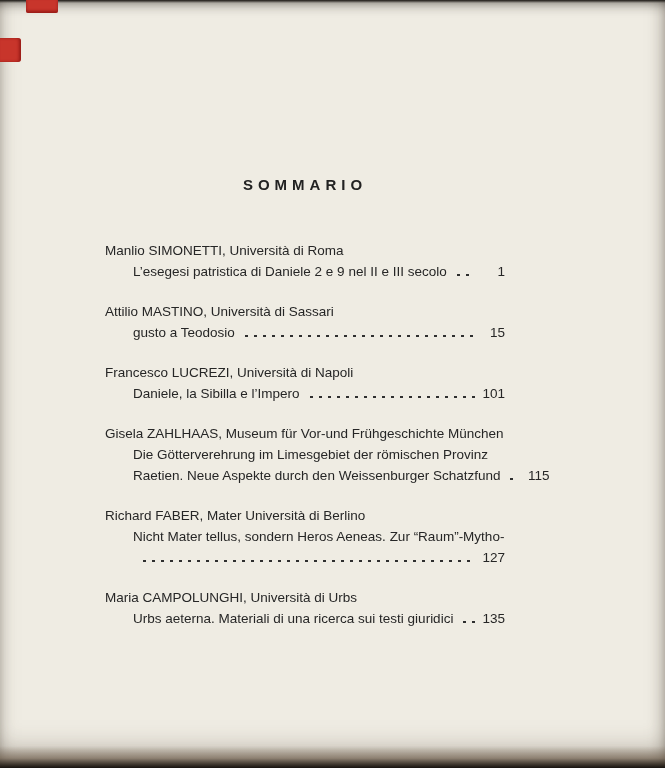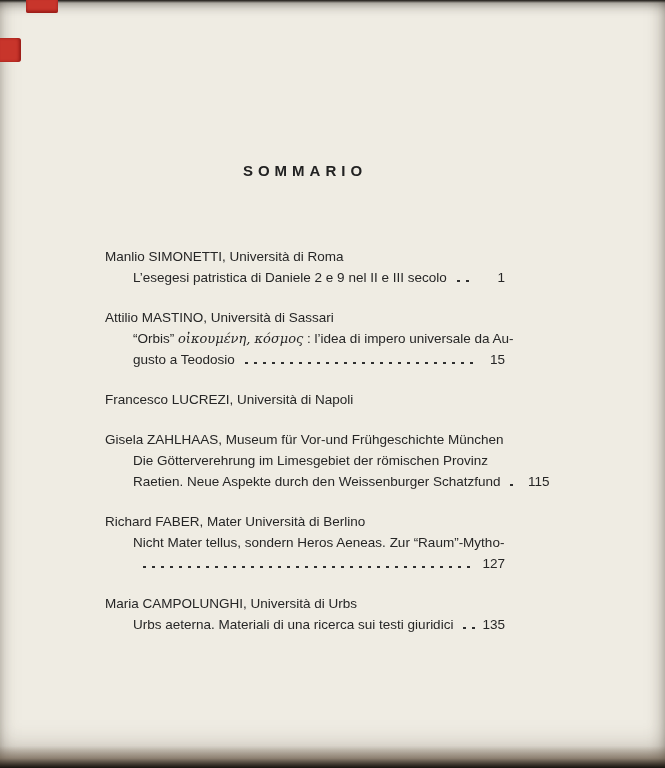--- a/index.html
+++ b/index.html
@@ -22,32 +22,32 @@
   }
   .scan::after{ 
     content:"";position:absolute;bottom:0;left:0;right:0;height:22px;
     background:linear-gradient(rgba(0,0,0,0), rgba(90,70,50,.45) 55%, #2a241d 92%, #171310);
   }
   .red-mark{position:absolute;background:#c8352b;}
   .red-mark.top{left:26px;top:0;width:32px;height:13px;border-radius:0 0 2px 2px;box-shadow:inset 0 -2px 3px rgba(120,10,10,.6);}
   .red-mark.left{left:0;top:38px;width:21px;height:24px;border-radius:0 3px 3px 0;box-shadow:inset -2px 0 3px rgba(120,10,10,.6);}
 
   .content{
-    position:absolute;left:105px;top:0;width:400px;
+    position:absolute;left:105px;top:14px;width:400px;
   }
   .title{
     margin:0;
     padding-top:162px;
     text-align:center;
     font-size:15px;
     font-weight:bold;
     letter-spacing:5px;
     color:#222;
   }
-  .toc{margin-top:67px;font-size:13.5px;}
+  .toc{margin-top:47px;font-size:13.5px;}
   .entry{margin-bottom:19px;}
   .author{line-height:21px;}
   .line{
     display:flex;
     align-items:baseline;
     line-height:21px;
     padding-left:28px;
   }
   .line .txt{white-space:nowrap;}
   .leader{
@@ -89,31 +89,33 @@
         <div class="line">
           <span class="txt">L’esegesi patristica di Daniele 2 e 9 nel II e III secolo</span>
           <span class="leader"></span>
           <span class="pagenum">1</span>
         </div>
       </div>
 
       <div class="entry">
         <div class="author">Attilio MASTINO, Università di Sassari</div>
         <div class="line">
-          <span class="txt"><span>“Orbis” </span><span class="greek">οἰκουμένη, κόσμος</span><span> : l’idea di impero universale da Au-</span></span>
-        </div>
-        <div class="line">
           <span class="txt">gusto a Teodosio</span>
           <span class="leader"></span>
           <span class="pagenum">15</span>
         </div>
       </div>
 
       <div class="entry">
         <div class="author">Francesco LUCREZI, Università di Napoli</div>
+        <div class="line">
+          <span class="txt">Daniele, la Sibilla e l’Impero</span>
+          <span class="leader"></span>
+          <span class="pagenum">101</span>
+        </div>
       </div>
 
       <div class="entry">
         <div class="author">Gisela ZAHLHAAS, Museum für Vor-und Frühgeschichte München</div>
         <div class="line">
           <span class="txt">Die Götterverehrung im Limesgebiet der römischen Provinz</span>
         </div>
         <div class="line">
           <span class="txt">Raetien. Neue Aspekte durch den Weissenburger Schatzfund</span>
           <span class="leader"></span>

